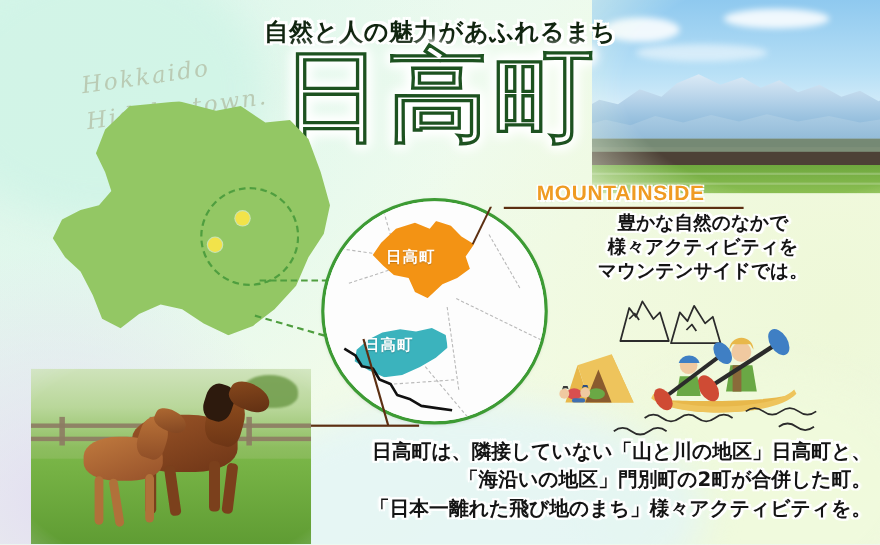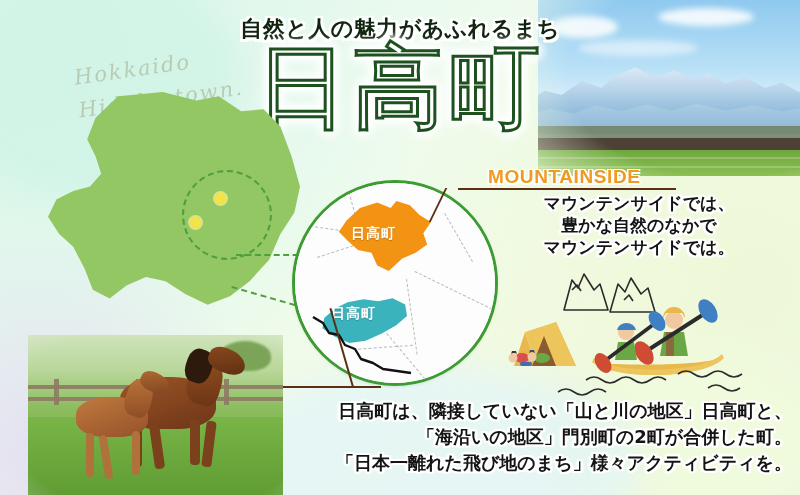--- a/index.html
+++ b/index.html
@@ -213,22 +213,22 @@
     <div class="region-label jp" style="left:56px;top:42px;">日高町</div>
     <div class="region-label jp" style="left:36px;top:122px;">日高町</div>
   </div>
 
   <div class="leader-mt"></div>
   <div class="rule-mt"></div>
   <div class="cap-mountainside">
     <div class="kicker">MOUNTAINSIDE</div>
   </div>
   <div class="txt-mountain jp outlined">
-    <div>マウンテンサイドでは、</div>
     <div>豊かな自然のなかで</div>
+    <div>様々アクティビティを</div>
     <div>マウンテンサイドでは。</div>
   </div>
 
   <div class="leader-ss"></div>
   <div class="rule-ss"></div>
 
   <div class="photo-horse">
     <div class="ph-sky"></div>
     <div class="ph-tree"></div>
     <div class="ph-fence">

